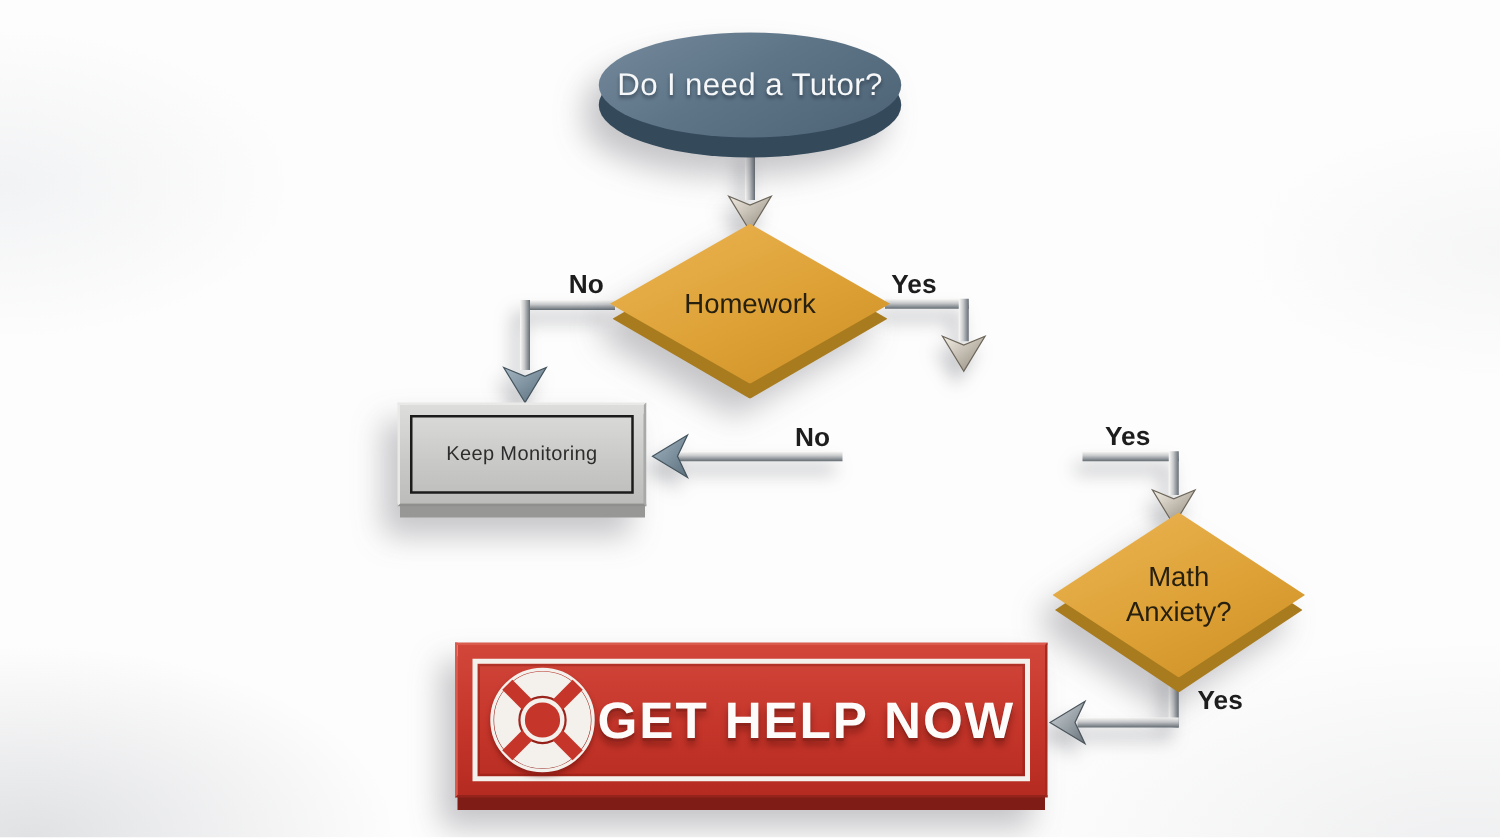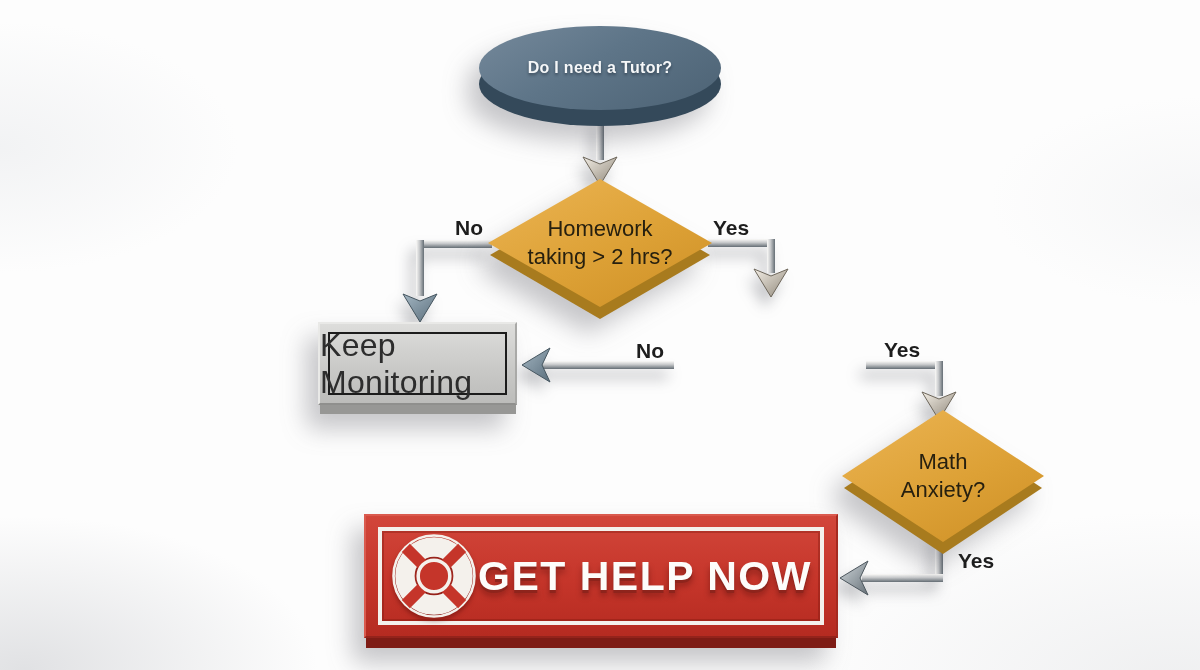--- a/index.html
+++ b/index.html
@@ -22,21 +22,21 @@
   .node{ position:absolute; z-index:2; }
   .shadowed{ filter: drop-shadow(-12px 15px 12px rgba(72,74,84,.30)); }
 
   
   .ellipse-depth{ position:absolute; left:0; top:16px; width:242px; height:84px;
     border-radius:50%; background:#34495a; }
   .ellipse-face{ position:absolute; left:0; top:0; width:242px; height:84px;
     border-radius:50%;
     background: linear-gradient(150deg,#75899b 0%, #5e7588 45%, #4c6274 100%);
     display:flex; align-items:center; justify-content:center; }
-  .ellipse-face span{ color:#f5f7f8; font-size:16px; font-weight:bold;
+  .ellipse-face span{ color:#f5f7f8; font-size:25px; font-weight:normal;
     text-shadow:0 2px 3px rgba(10,20,30,.45); letter-spacing:.3px; }
 
   
   .diamond{ position:absolute; }
   .dia-depth{ position:absolute; clip-path:polygon(50% 0,100% 50%,50% 100%,0 50%);
     background:#a87b1e; }
   .dia-face{ position:absolute; clip-path:polygon(50% 0,100% 50%,50% 100%,0 50%);
     background:linear-gradient(155deg,#ecb554 0%, #dda136 55%, #cd8f25 100%);
     display:flex; flex-direction:column; align-items:center; justify-content:center; }
   .dia-face span{ color:#27200f; font-weight:normal; font-size:22px; line-height:1.27;
@@ -44,21 +44,21 @@
 
   
   .box-depth{ position:absolute; left:2px; top:9px; width:196px; height:83px;
     background:#979795; }
   .box-face{ position:absolute; left:0; top:0; width:199px; height:83px;
     background:linear-gradient(180deg,#dddddb 0%, #c8c8c6 60%, #bcbcba 100%);
     border:2px solid #e9e9e7; border-bottom-color:#8f8f8d; border-right-color:#a9a9a7;
     display:flex; align-items:center; justify-content:center; }
   .box-inner{ position:absolute; left:8px; top:8px; right:8px; bottom:8px;
     border:2px solid #1c1c1c; }
-  .box-face span{ position:relative; color:#2d2d2d; font-size:32px; letter-spacing:.3px; }
+  .box-face span{ position:relative; color:#2d2d2d; font-size:16px; letter-spacing:.3px; }
 
   
   .btn-depth{ position:absolute; left:2px; top:11px; width:470px; height:123px;
     background:#7e1c15; }
   .btn-face{ position:absolute; left:0; top:0; width:474px; height:124px;
     background:linear-gradient(180deg,#d2463a 0%, #c5352a 55%, #b52b21 100%);
     border:2px solid #da5a4e; border-bottom-color:#94231b; border-right-color:#a52a20;
     display:flex; align-items:center; justify-content:center; cursor:pointer; }
   .btn-frame{ position:absolute; left:12px; top:11px; right:12px; bottom:11px;
     border:4px solid #f4f1ec; box-shadow:inset 0 0 0 2px rgba(120,20,12,.35); }
@@ -128,21 +128,20 @@
     <div class="ellipse-depth"></div>
     <div class="ellipse-face">
       <span>Do I need a Tutor?</span>
     </div>
   </div>
 
   <div class="node diamond shadowed" style="left:488px; top:179px; width:224px; height:142px;">
     <div class="dia-depth" style="left:2px; top:12px; width:220px; height:128px;"></div>
     <div class="dia-face" style="left:0; top:0; width:224px; height:128px;">
       <span>Homework</span>
-      <span>taking &gt; 2 hrs?</span>
     </div>
   </div>
 
 
   <div class="node diamond shadowed" style="left:842px; top:410px; width:202px; height:146px;">
     <div class="dia-depth" style="left:2px; top:12px; width:198px; height:132px;"></div>
     <div class="dia-face" style="left:0; top:0; width:202px; height:132px;">
       <span>Math</span>
       <span>Anxiety?</span>
     </div>

